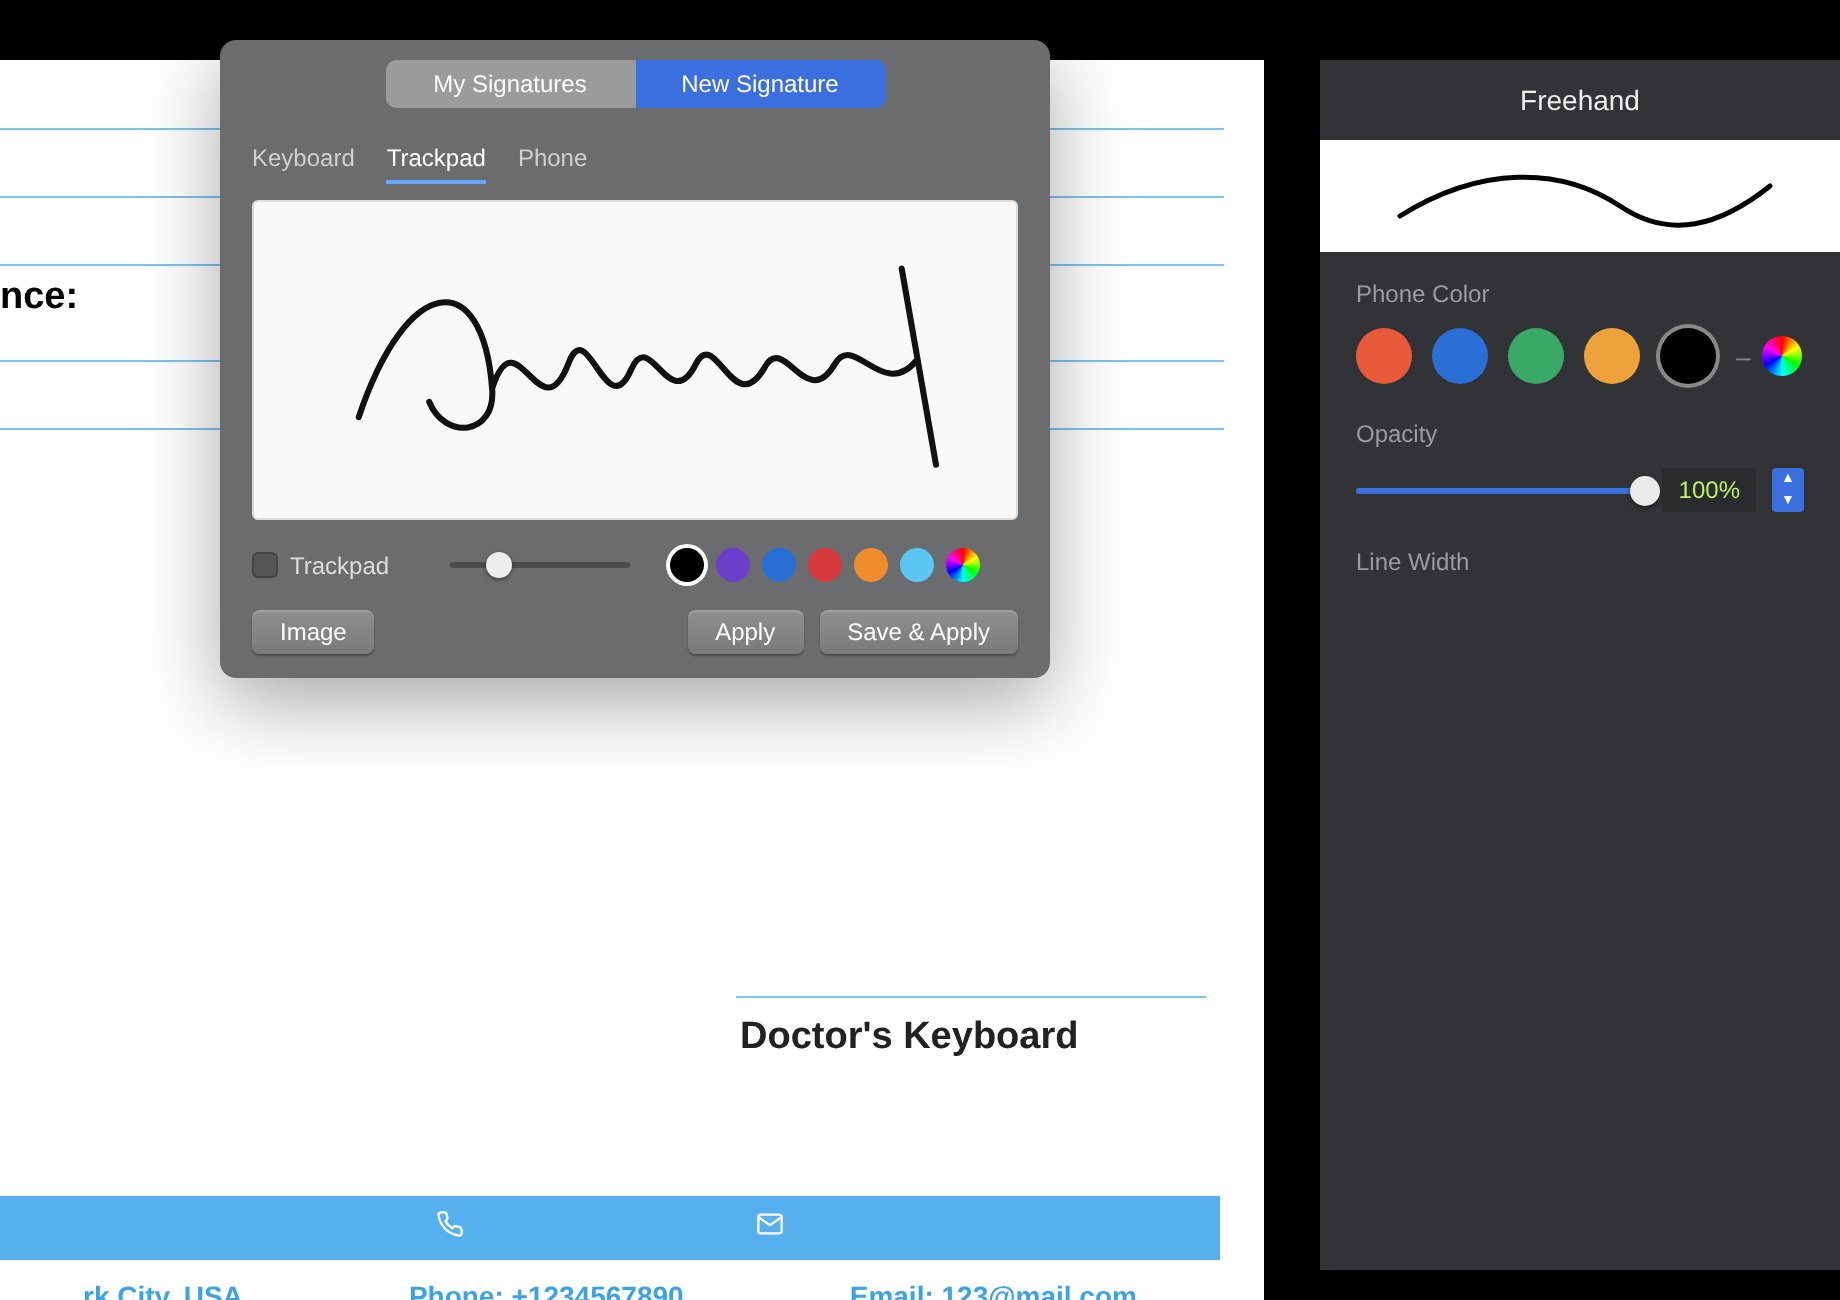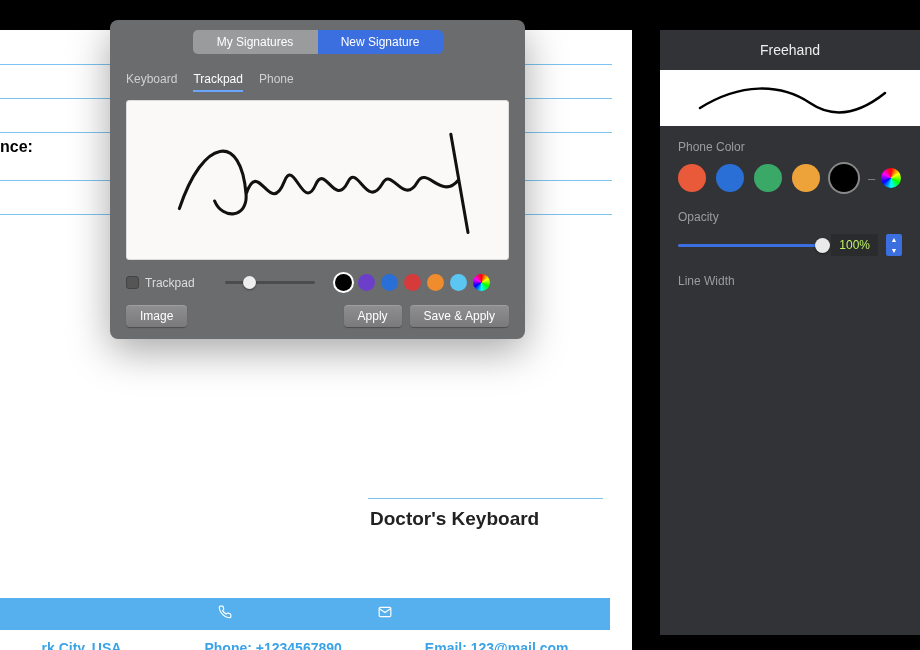--- a/index.html
+++ b/index.html
@@ -1,20 +1,20 @@
 <!DOCTYPE html>
 <html><head>
   <meta charset="utf-8">
   <style>
     * { box-sizing: border-box; margin: 0; padding: 0; font-family: -apple-system, BlinkMacSystemFont, "Segoe UI", sans-serif; }
     body { width: 920px; height: 650px; background: #000; overflow: hidden; position: relative; }
 
     .canvas-area { position: absolute; left: 0; top: 30px; width: 632px; height: 620px; background: #fff; }
     .doc-line { position: absolute; left: 0; right: 20px; height: 1px; background: #7cc3f0; }
-    .field-label { position: absolute; font-weight: 700; font-size: 16px; color: #000; }
+    .field-label { position: absolute; font-weight: 700; font-size: 19px; color: #000; }
 
     .footer-bar { position: absolute; left: 0; bottom: 20px; width: 610px; height: 32px; background: #55b0ed; }
     .footer-row { position: absolute; left: 0; bottom: -12px; width: 610px; display: flex; justify-content: space-around; font-size: 14px; font-weight: 600; color: #3aa3e8; }
     .footer-row span { padding: 6px 0; }
     .footer-icon { color: #fff; }
 
     .sig-box { position: absolute; left: 430px; top: 395px; width: 170px; height: 55px; border: 1.5px dashed #3aa3e8; }
     .sig-handle { position: absolute; width: 9px; height: 9px; background: #2a93e6; border-radius: 50%; }
     .sign-here { position: absolute; left: -52px; top: 22px; font-size: 8px; letter-spacing: 1px; font-weight: 700; color: #e05a5a; border: 1px solid #e89090; border-radius: 8px; padding: 2px 8px 2px 10px; background: #fff; }
     .sig-label { position: absolute; left: 370px; top: 478px; font-size: 19px; font-weight: 600; color: #222; }

